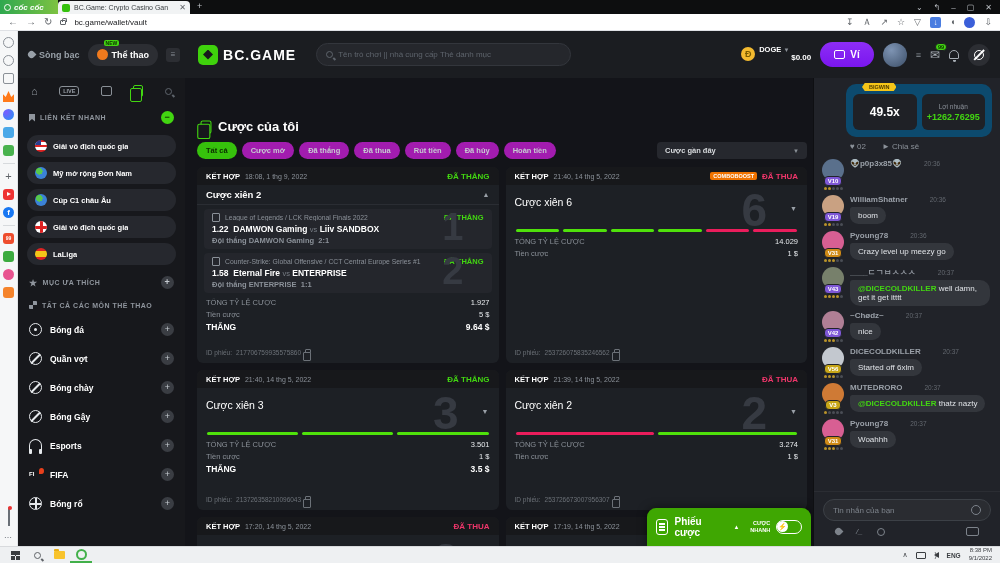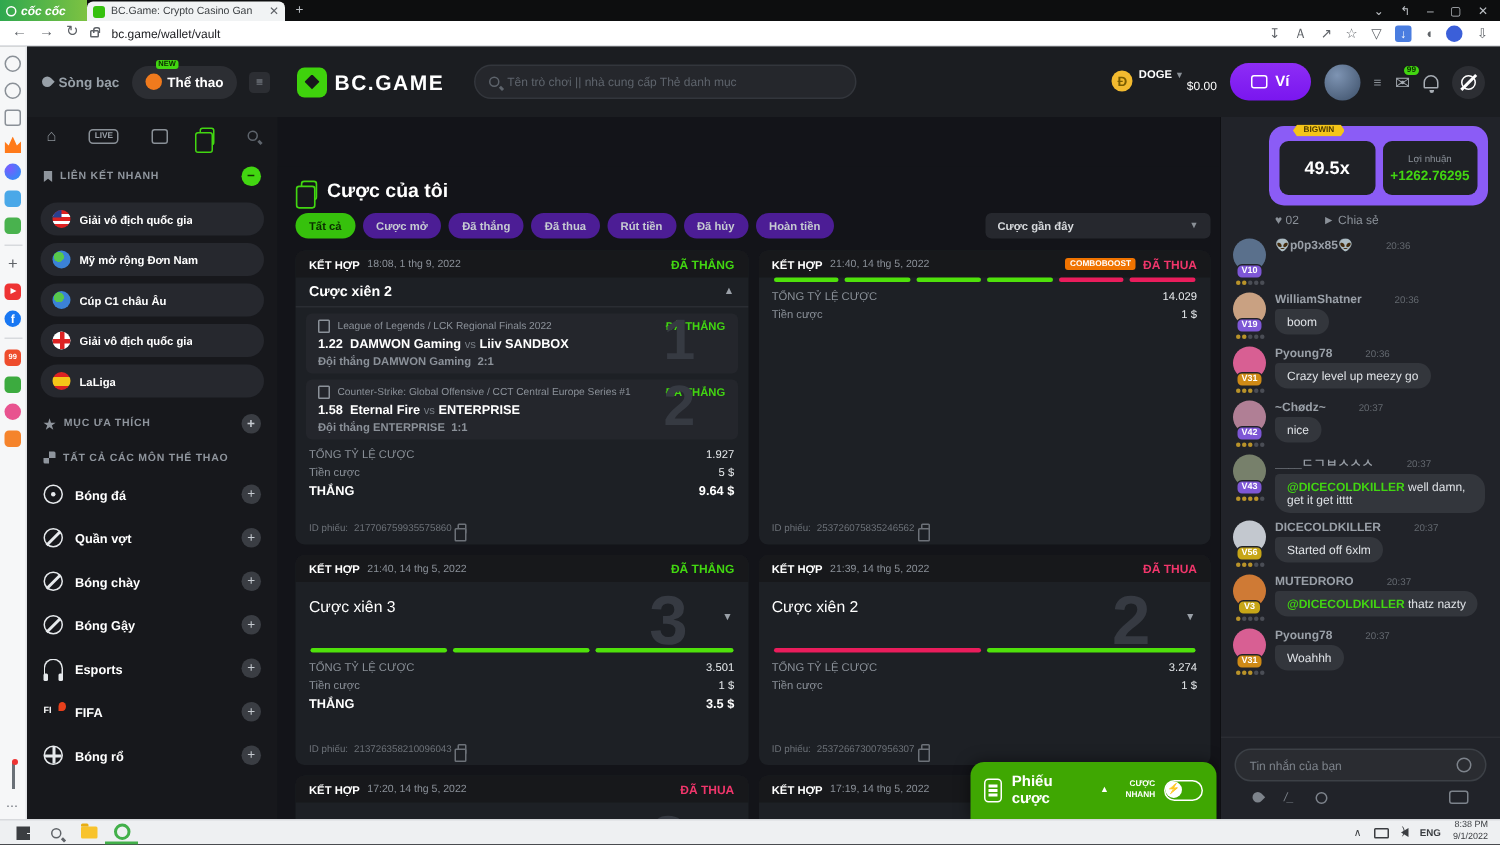--- a/index.html
+++ b/index.html
@@ -66,21 +66,21 @@
   .search { flex:1; max-width:255px; height:23px; background:#25272c; border:1px solid #33363c; border-radius:20px; display:flex; align-items:center; gap:5px; padding:0 9px; margin-left:12px; }
   .mag { width:7px; height:7px; border:1.5px solid #5e646c; border-radius:50%; position:relative; flex:none; }
   .mag:after { content:""; position:absolute; left:6px; top:6px; width:3px; height:1.5px; background:#5e646c; transform:rotate(45deg); }
   .search input { background:transparent; border:none; outline:none; color:#9aa0a8; font-size:8px; width:100%; font-family:inherit; }
   .search input::placeholder { color:#5e646c; }
   .hdr-right { margin-left:auto; display:flex; align-items:center; gap:9px; }
   .coin-sel { display:flex; align-items:center; gap:4px; }
   .coin { width:14px; height:14px; background:#f3ba2f; border-radius:50%; color:#7a5c00; font-weight:bold; font-size:9px; text-align:center; line-height:14px; }
   .coin-txt { display:flex; flex-direction:column; line-height:1.1; }
   .coin-cur { color:#fff; font-size:7.5px; font-weight:bold; }
-  .coin-bal { color:#fff; font-size:8px; font-weight:normal;padding-left:32px; }
+  .coin-bal { color:#fff; font-size:8px; font-weight:bold;padding-left:32px; }
   .chev { color:#8a9097; font-size:6px; }
   .wallet-btn { background:linear-gradient(180deg,#8d2df5,#7a16ef); border-radius:20px; height:25px; padding:0 14px; display:flex; align-items:center; gap:5px; color:#fff; font-size:10px; font-weight:bold; }
   .wallet-ic { width:11px; height:9px; border:1.5px solid #fff; border-radius:2px; }
   .avatar { width:24px; height:24px; border-radius:50%; background:radial-gradient(circle at 35% 30%,#7e94b3,#3c4f68); }
   .burger { color:#8a9097; font-size:9px; }
   .mail { position:relative; color:#a7adb4; font-size:12px; }
   .mail-badge { position:absolute; top:-5px; right:-7px; background:#42d611; color:#0c2a00; border:1px solid #1b1d21; font-size:5.5px; font-weight:bold; border-radius:6px; padding:0 2px; }
   .bell2 { width:10px; height:9px; border:1.5px solid #a7adb4; border-radius:5px 5px 1px 1px; position:relative; }
   .bell2:after { content:""; position:absolute; left:3px; top:9px; width:3px; height:2px; background:#a7adb4; border-radius:0 0 2px 2px; }
   .chat-toggle { width:22px; height:22px; background:#2c2e33; border-radius:50%; position:relative; }
@@ -125,21 +125,21 @@
   .sicon.fifa:after { content:""; position:absolute; right:-2px; top:0; width:5px; height:6px; background:#e8401c; border-radius:50% 50% 50% 0; }
   .sicon.cross:before { content:""; position:absolute; left:5px; top:0; width:1.5px; height:11px; background:#e6e9ec; }
   .sicon.cross:after { content:""; position:absolute; left:0; top:5px; width:11px; height:1.5px; background:#e6e9ec; }
 
   
   .main { flex:1; background:#131419; padding:8px 6px 0 12px; position:relative; min-width:0; overflow:hidden;margin-top:33px; }
   .m-title { display:flex; align-items:center; gap:7px; margin-bottom:8px; }
   .m-title .pages { transform:scale(1.1); margin-left:4px; }
   .m-title h1 { color:#fff; font-size:13px; font-weight:bold; }
   .ftabs { display:flex; align-items:center; gap:5px; }
-  .ftab { background:#4c1d95; color:#c6cbd1; border-radius:12px; height:17px; padding:0 9px; font-size:7.5px; font-weight:bold; line-height:17px; white-space:nowrap; }
+  .ftab { background:#a21caf; color:#c6cbd1; border-radius:12px; height:17px; padding:0 9px; font-size:7.5px; font-weight:bold; line-height:17px; white-space:nowrap; }
   .ftab.active { background:#36c10c; color:#0b2d00; }
   .sort { margin-left:auto; background:#26282e; border-radius:4px; height:17px; width:150px; display:flex; align-items:center; justify-content:space-between; padding:0 8px; color:#d7dadd; font-size:7.5px; font-weight:bold; }
   .cards { margin-top:8px; display:grid; grid-template-columns:1fr 1fr; grid-template-rows:196px 140px 120px; gap:7px; }
   .card { background:#1d2025; border-radius:6px; overflow:hidden; display:flex; flex-direction:column; position:relative; }
   .c-head { background:#17181b; height:18px; flex:none; display:flex; align-items:center; gap:5px; padding:0 9px; }
   .c-type { color:#fff; font-size:7.5px; font-weight:bold; }
   .c-time { color:#8b9199; font-size:7px; }
   .c-right { margin-left:auto; display:flex; align-items:center; gap:5px; }
   .boost { background:#f07300; color:#fff; font-size:5.5px; font-weight:bold; border-radius:2px; padding:1px 3px; }
   .status { font-size:8px; font-weight:bold; }
@@ -185,21 +185,21 @@
   .chat-tabs { position:absolute; top:-30px; left:-1px; right:0; height:30px; background:#1b1d21; border-left:1px solid #0e0f12; display:flex; align-items:center; gap:6px; padding:0 9px; }
   .chat-tab { color:#fff; font-size:9.5px; font-weight:bold; position:relative; height:100%; line-height:30px; }
   .chat-tab:after { content:""; position:absolute; left:-6px; right:-6px; bottom:0; height:3px; background:#42d611; border-radius:2px 2px 0 0; }
   .ct-chev { color:#8a9097; font-size:9px; }
   .ct-right { margin-left:auto; display:flex; align-items:center; gap:9px; }
   .info-ic { width:10px; height:10px; border:1px solid #8a9097; border-radius:50%; color:#8a9097; font-size:7px; line-height:10px; text-align:center; }
   .trophy { width:10px; height:8px; background:#f5c518; border-radius:0 0 5px 5px; position:relative; }
   .trophy:after { content:""; position:absolute; left:3px; top:8px; width:4px; height:3px; background:#f5c518; }
   .x-ic { color:#8a9097; font-size:9px; }
   .chat-scroll { flex:1; overflow:hidden; padding-top:4px; }
-  .bigwin-bubble { margin:2px 8px 2px 32px; background:#8b5cf6; border-radius:10px; padding:10px 7px 7px; position:relative; }
+  .bigwin-bubble { margin:2px 8px 2px 32px; background:#0c4a6e; border-radius:10px; padding:10px 7px 7px; position:relative; }
   .ribbon { position:absolute; top:-1px; left:16px; background:#f5c518; color:#4d3a00; font-size:5.5px; font-weight:bold; padding:1px 7px; clip-path:polygon(8% 0,92% 0,100% 50%,92% 100%,8% 100%,0 50%); }
   .bw-boxes { display:flex; gap:5px; }
   .bw-box { background:#1f2126; border-radius:6px; flex:1; height:36px; display:flex; flex-direction:column; align-items:center; justify-content:center; gap:2px; }
   .bw-mult { color:#fff; font-size:12px; font-weight:bold; }
   .bw-plabel { color:#8b9199; font-size:6.5px; }
   .bw-profit { color:#42d611; font-size:9px; font-weight:bold; }
   .bw-actions { display:flex; gap:16px; margin:5px 8px 3px 36px; color:#8b9199; font-size:8px; }
   .msg { display:flex; gap:6px; padding:5px 8px 0; }
   .av-col { width:22px; flex:none; display:flex; flex-direction:column; align-items:center; }
   .av { width:22px; height:22px; border-radius:50%; }
@@ -507,20 +507,25 @@
 
             <div class="card">
               <div class="c-head">
                 <span class="c-type">KẾT HỢP</span>
                 <span class="c-time">21:40, 14 thg 5, 2022</span>
                 <span class="c-right">
                     <span class="boost">COMBOBOOST</span>
                     <span class="status lost">ĐÃ THUA</span>
                   </span>
               </div>
+              <div class="c-collapsed-title">
+                <span class="t">Cược xiên 6</span>
+                <span class="wm big">6</span>
+                <span class="caret">▼</span>
+              </div>
               <div class="bars">
                   <span class="seg won"></span>
                   <span class="seg won"></span>
                   <span class="seg won"></span>
                   <span class="seg won"></span>
                   <span class="seg lost"></span>
                   <span class="seg lost"></span>
                 </div>
               <div class="totals">
                 <div class="trow">
@@ -728,51 +733,51 @@
                     <span class="pip"></span>
                   </span>
                 </span>
               <span class="m-body"><span class="m-namerow">
                     <span class="m-name">Pyoung78</span>
                     <span class="m-time">20:36</span>
                   </span><span class="m-bubble"><span class="mention"></span><span>Crazy level up meezy go</span></span></span>
             </div>
             <div class="msg">
               <span class="av-col">
+                  <span class="av" style="background: rgb(119, 128, 107);"></span>
+                  <span class="lvl" style="background: rgb(126, 87, 214);">V43</span>
+                  <span class="pips">
+                    <span class="pip on"></span>
+                    <span class="pip on"></span>
+                    <span class="pip on"></span>
+                    <span class="pip on"></span>
+                    <span class="pip"></span>
+                  </span>
+                </span>
+              <span class="m-body"><span class="m-namerow">
+                    <span class="m-name">____ㄷㄱㅂㅅㅅㅅ</span>
+                    <span class="m-time">20:37</span>
+                  </span><span class="m-bubble"><span class="mention">@DICECOLDKILLER</span><span> well damn, get it get itttt</span></span></span>
+            </div>
+            <div class="msg">
+              <span class="av-col">
                   <span class="av" style="background: rgb(176, 127, 149);"></span>
                   <span class="lvl" style="background: rgb(126, 87, 214);">V42</span>
                   <span class="pips">
                     <span class="pip on"></span>
                     <span class="pip on"></span>
                     <span class="pip on"></span>
                     <span class="pip"></span>
                     <span class="pip"></span>
                   </span>
                 </span>
               <span class="m-body"><span class="m-namerow">
                     <span class="m-name">~Chødz~</span>
                     <span class="m-time">20:37</span>
                   </span><span class="m-bubble"><span class="mention"></span><span>nice</span></span></span>
-            </div>
-            <div class="msg">
-              <span class="av-col">
-                  <span class="av" style="background: rgb(119, 128, 107);"></span>
-                  <span class="lvl" style="background: rgb(126, 87, 214);">V43</span>
-                  <span class="pips">
-                    <span class="pip on"></span>
-                    <span class="pip on"></span>
-                    <span class="pip on"></span>
-                    <span class="pip on"></span>
-                    <span class="pip"></span>
-                  </span>
-                </span>
-              <span class="m-body"><span class="m-namerow">
-                    <span class="m-name">____ㄷㄱㅂㅅㅅㅅ</span>
-                    <span class="m-time">20:37</span>
-                  </span><span class="m-bubble"><span class="mention">@DICECOLDKILLER</span><span> well damn, get it get itttt</span></span></span>
             </div>
             <div class="msg">
               <span class="av-col">
                   <span class="av" style="background: rgb(195, 200, 207);"></span>
                   <span class="lvl" style="background: rgb(199, 166, 23);">V56</span>
                   <span class="pips">
                     <span class="pip on"></span>
                     <span class="pip on"></span>
                     <span class="pip on"></span>
                     <span class="pip"></span>

